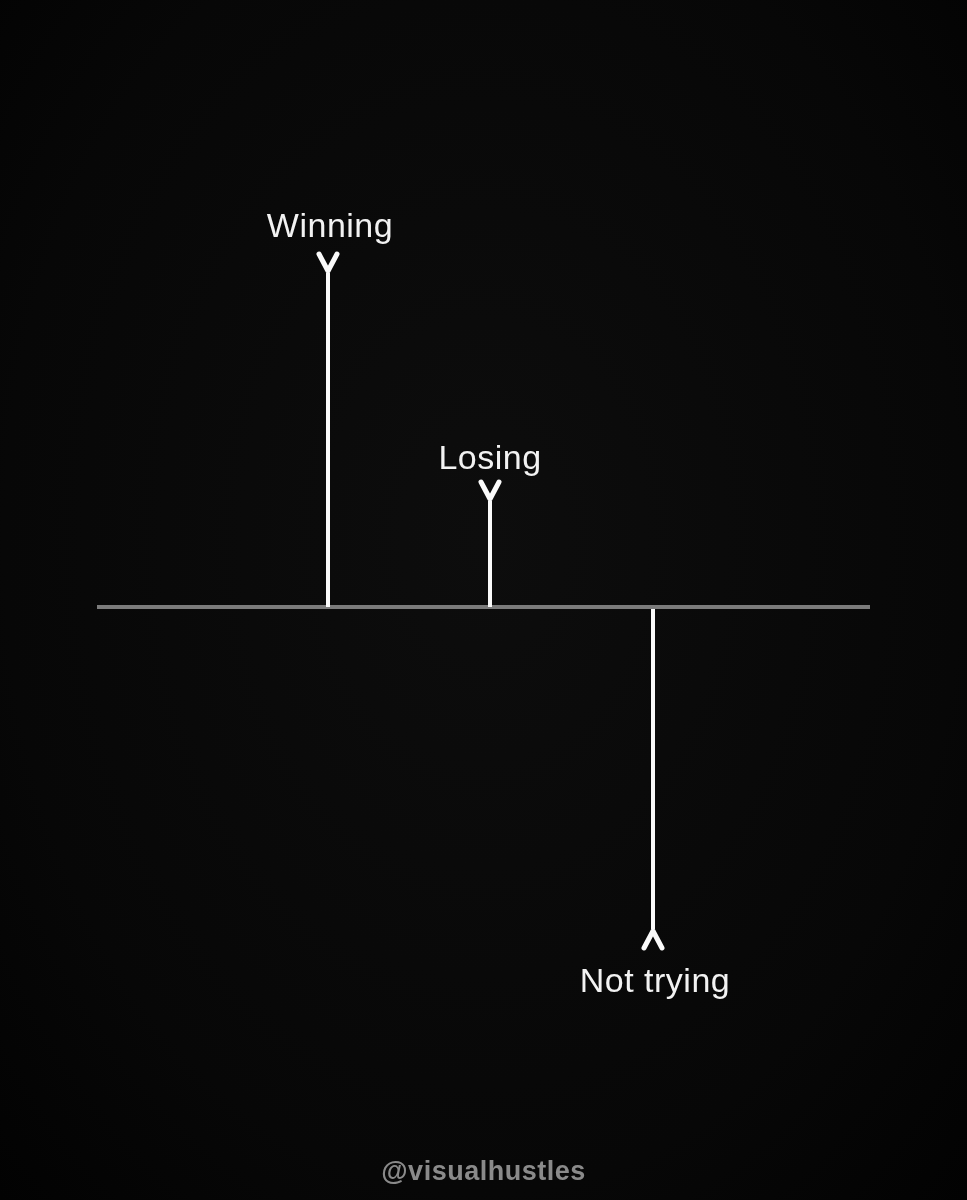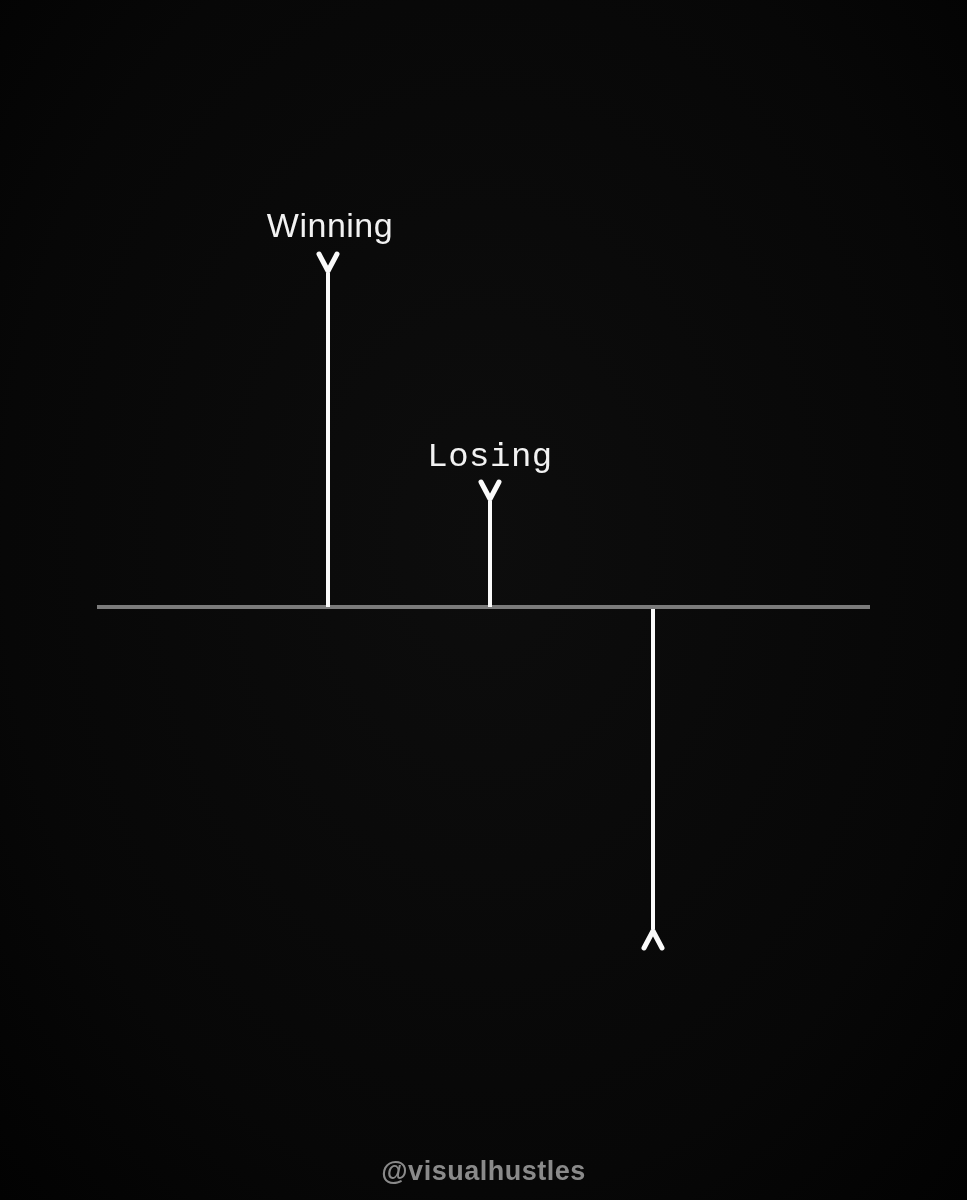--- a/index.html
+++ b/index.html
@@ -54,18 +54,19 @@
       <line x1="328" y1="607" x2="328" y2="273" stroke="#fafafa" stroke-width="4"></line>
       <polyline points="319,254 328,271 337,254" fill="none" stroke="#fafafa" stroke-width="5" stroke-linecap="round" stroke-linejoin="round"></polyline>
       <line x1="490" y1="607" x2="490" y2="501" stroke="#fafafa" stroke-width="4"></line>
       <polyline points="481,482 490,499 499,482" fill="none" stroke="#fafafa" stroke-width="5" stroke-linecap="round" stroke-linejoin="round"></polyline>
       <line x1="653" y1="609" x2="653" y2="929" stroke="#fafafa" stroke-width="4"></line>
       <polyline points="644,948 653,931 662,948" fill="none" stroke="#fafafa" stroke-width="5" stroke-linecap="round" stroke-linejoin="round"></polyline>
     </svg>
 
   <div class="arrow-label" style="left: 330px; top: 205px;">Winning</div>
 
-  <div class="arrow-label" style="left: 490px; top: 437px; font-family: Liberation Mono, monospace;">Losing</div>
+  <div class="arrow-label" style="left: 490px; top: 437px;">Losing</div>
 
+  <div class="arrow-label" style="left: 655px; top: 960px;">Not trying</div>
 
   <div class="watermark" style="color: rgb(138, 138, 138); font-weight: bold;">@visualhustles</div>
 
 </div>
 
 </body></html>

